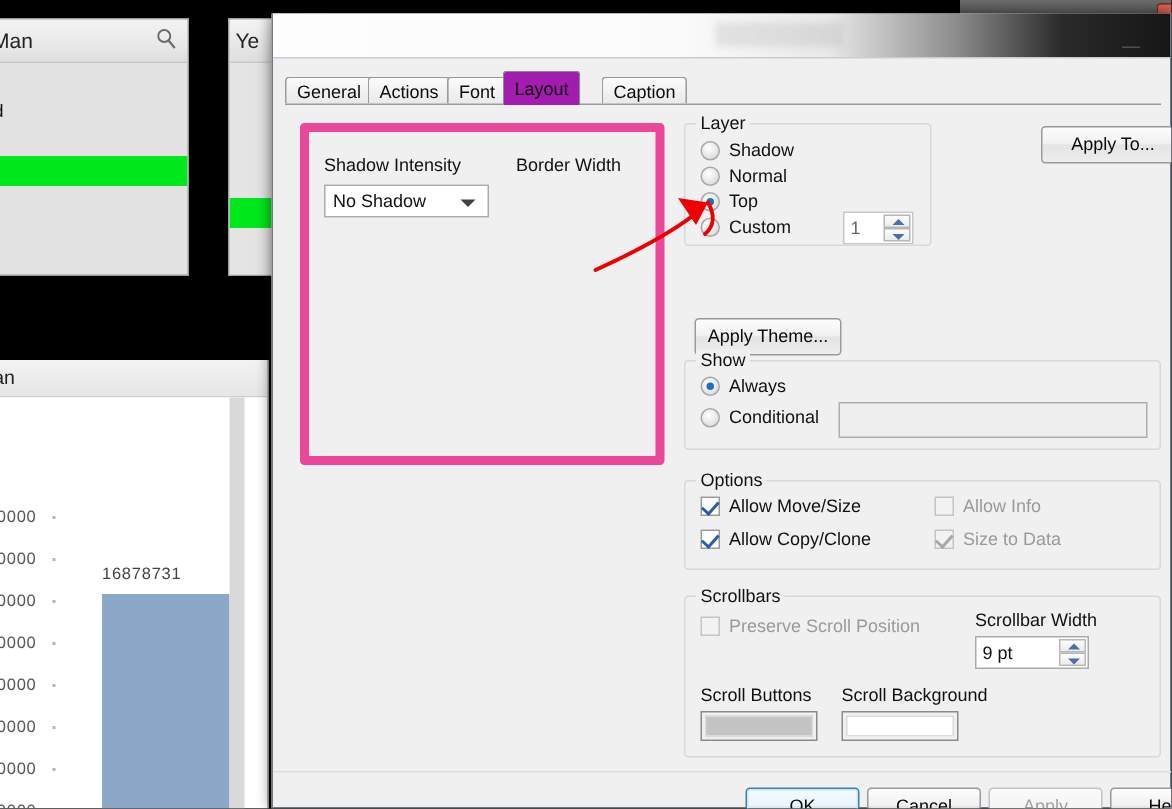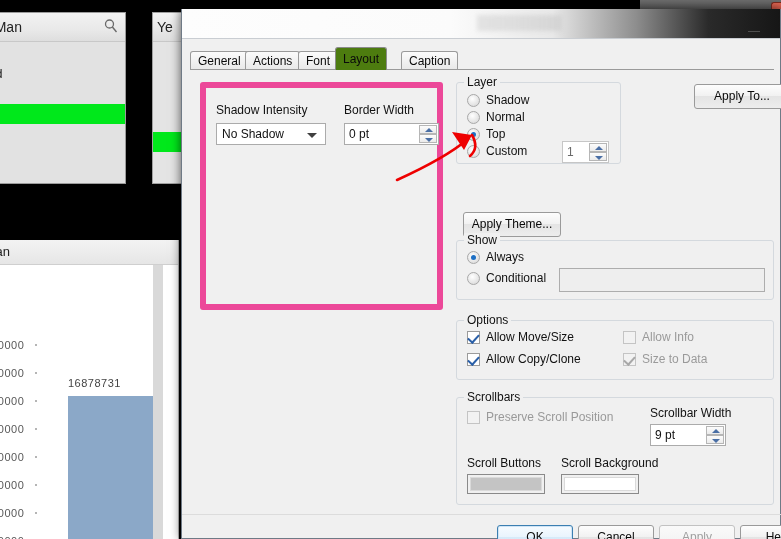--- a/index.html
+++ b/index.html
@@ -146,21 +146,21 @@
     background:linear-gradient(to bottom,#fbfbfb,#e9e9e9);
     border:1px solid #9a9a9a;
     border-bottom:none;
     border-top-left-radius:3px; border-top-right-radius:3px;
     font-size:12px; color:#0a0a0a;
     box-sizing:border-box;
     white-space:nowrap;
   }
   .tab.active {
     top:0px; height:23px; line-height:22px;
-    background:#4d7c0f;
+    background:#a21caf;
     border-color:#8b8b8b;
     z-index:5;
     font-size:12px;
   }
   .tabline {
     position:absolute; left:8px; top:60px; width:584px; height:1px; background:#9a9a9a;
   }
 
   
   .page {
@@ -391,31 +391,20 @@
     <div class="page">
 
       <div class="panel" style="left:10px; top:12px; width:243px; height:228px;">
         <div class="lbl" style="left:10px; top:15px;">Shadow Intensity</div>
         <div class="combo" style="left:10px; top:35px; width:110px;">
           <div class="ctext">No Shadow</div>
           <div class="carrow"></div>
         </div>
 
         <div class="lbl" style="left:138px; top:15px;">Border Width</div>
-        <div class="spin" style="left:138px; top:35px; width:95px;">
-          <div class="stext">0 pt</div>
-          <div class="sbtns">
-            <div class="sb up">
-                <i></i>
-              </div>
-            <div class="sb dn">
-                <i></i>
-              </div>
-          </div>
-        </div>
       </div>
 
       <div class="group" style="left:266px; top:12px; width:165px; height:82px;">
         <div class="gtitle">Layer</div>
         <div class="radio" style="left:10px; top:10px;">
           <span class="rdot"></span>
           <span class="rtxt">Shadow</span>
         </div>
         <div class="radio" style="left:10px; top:27px;">
           <span class="rdot"></span>

